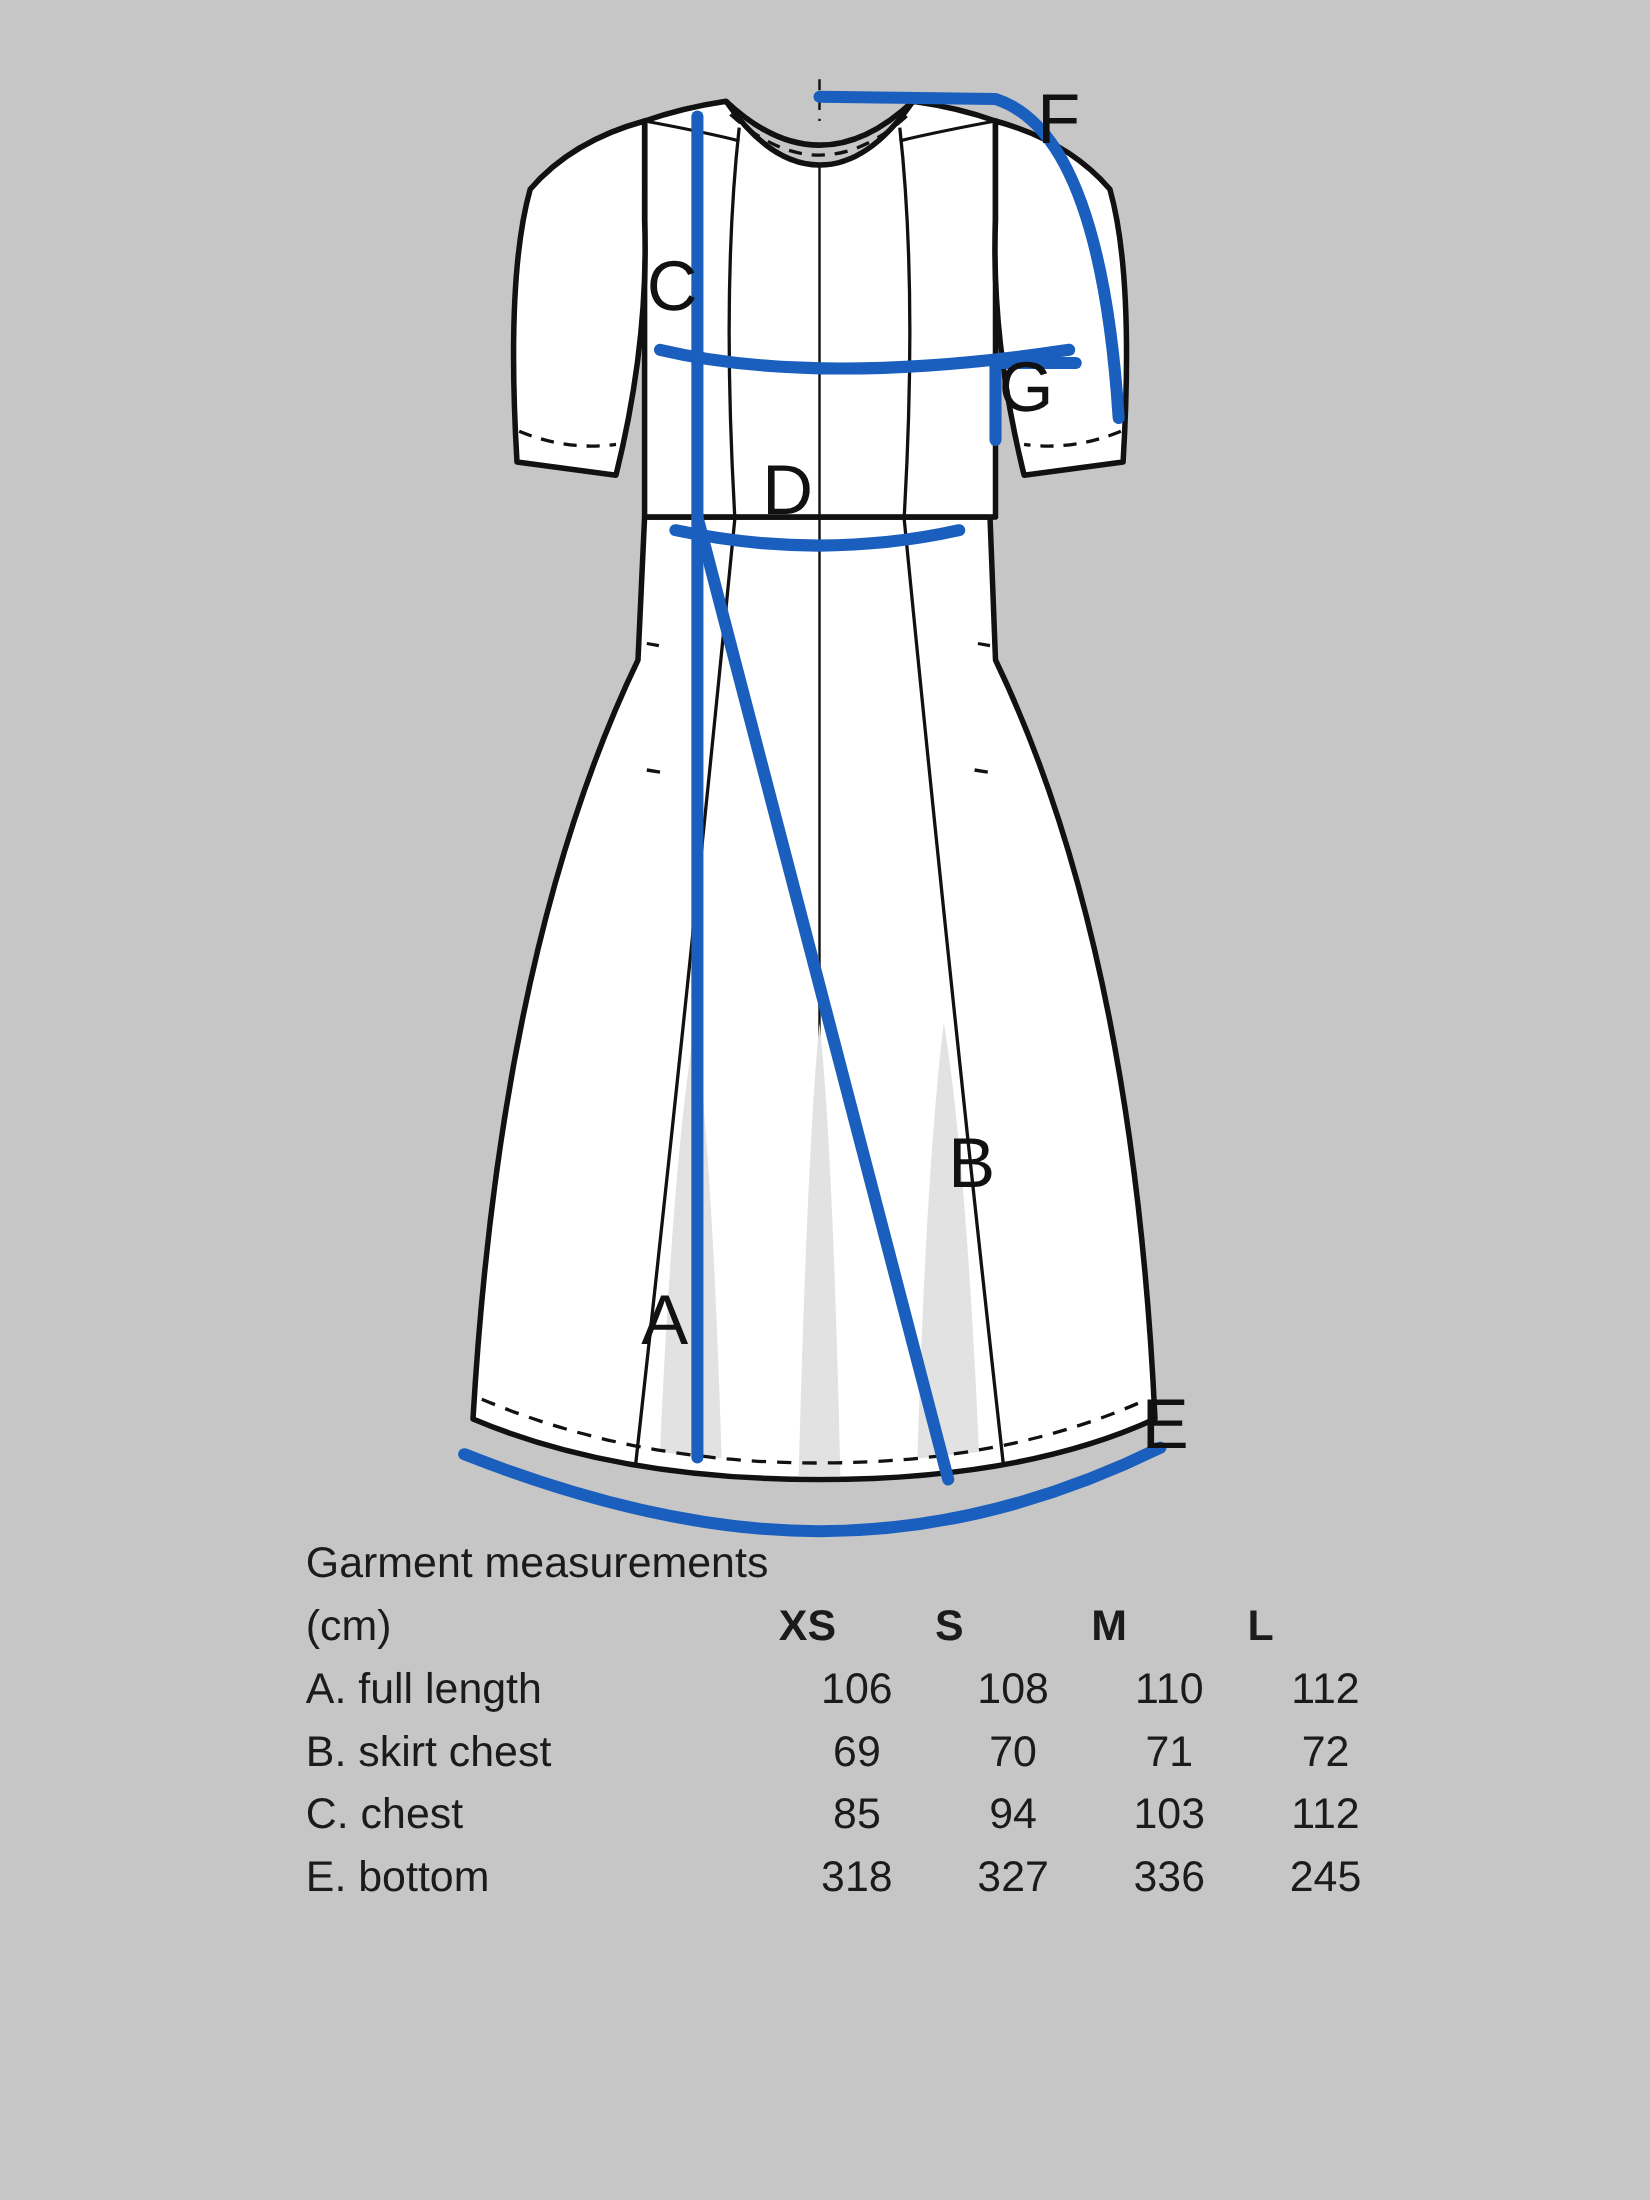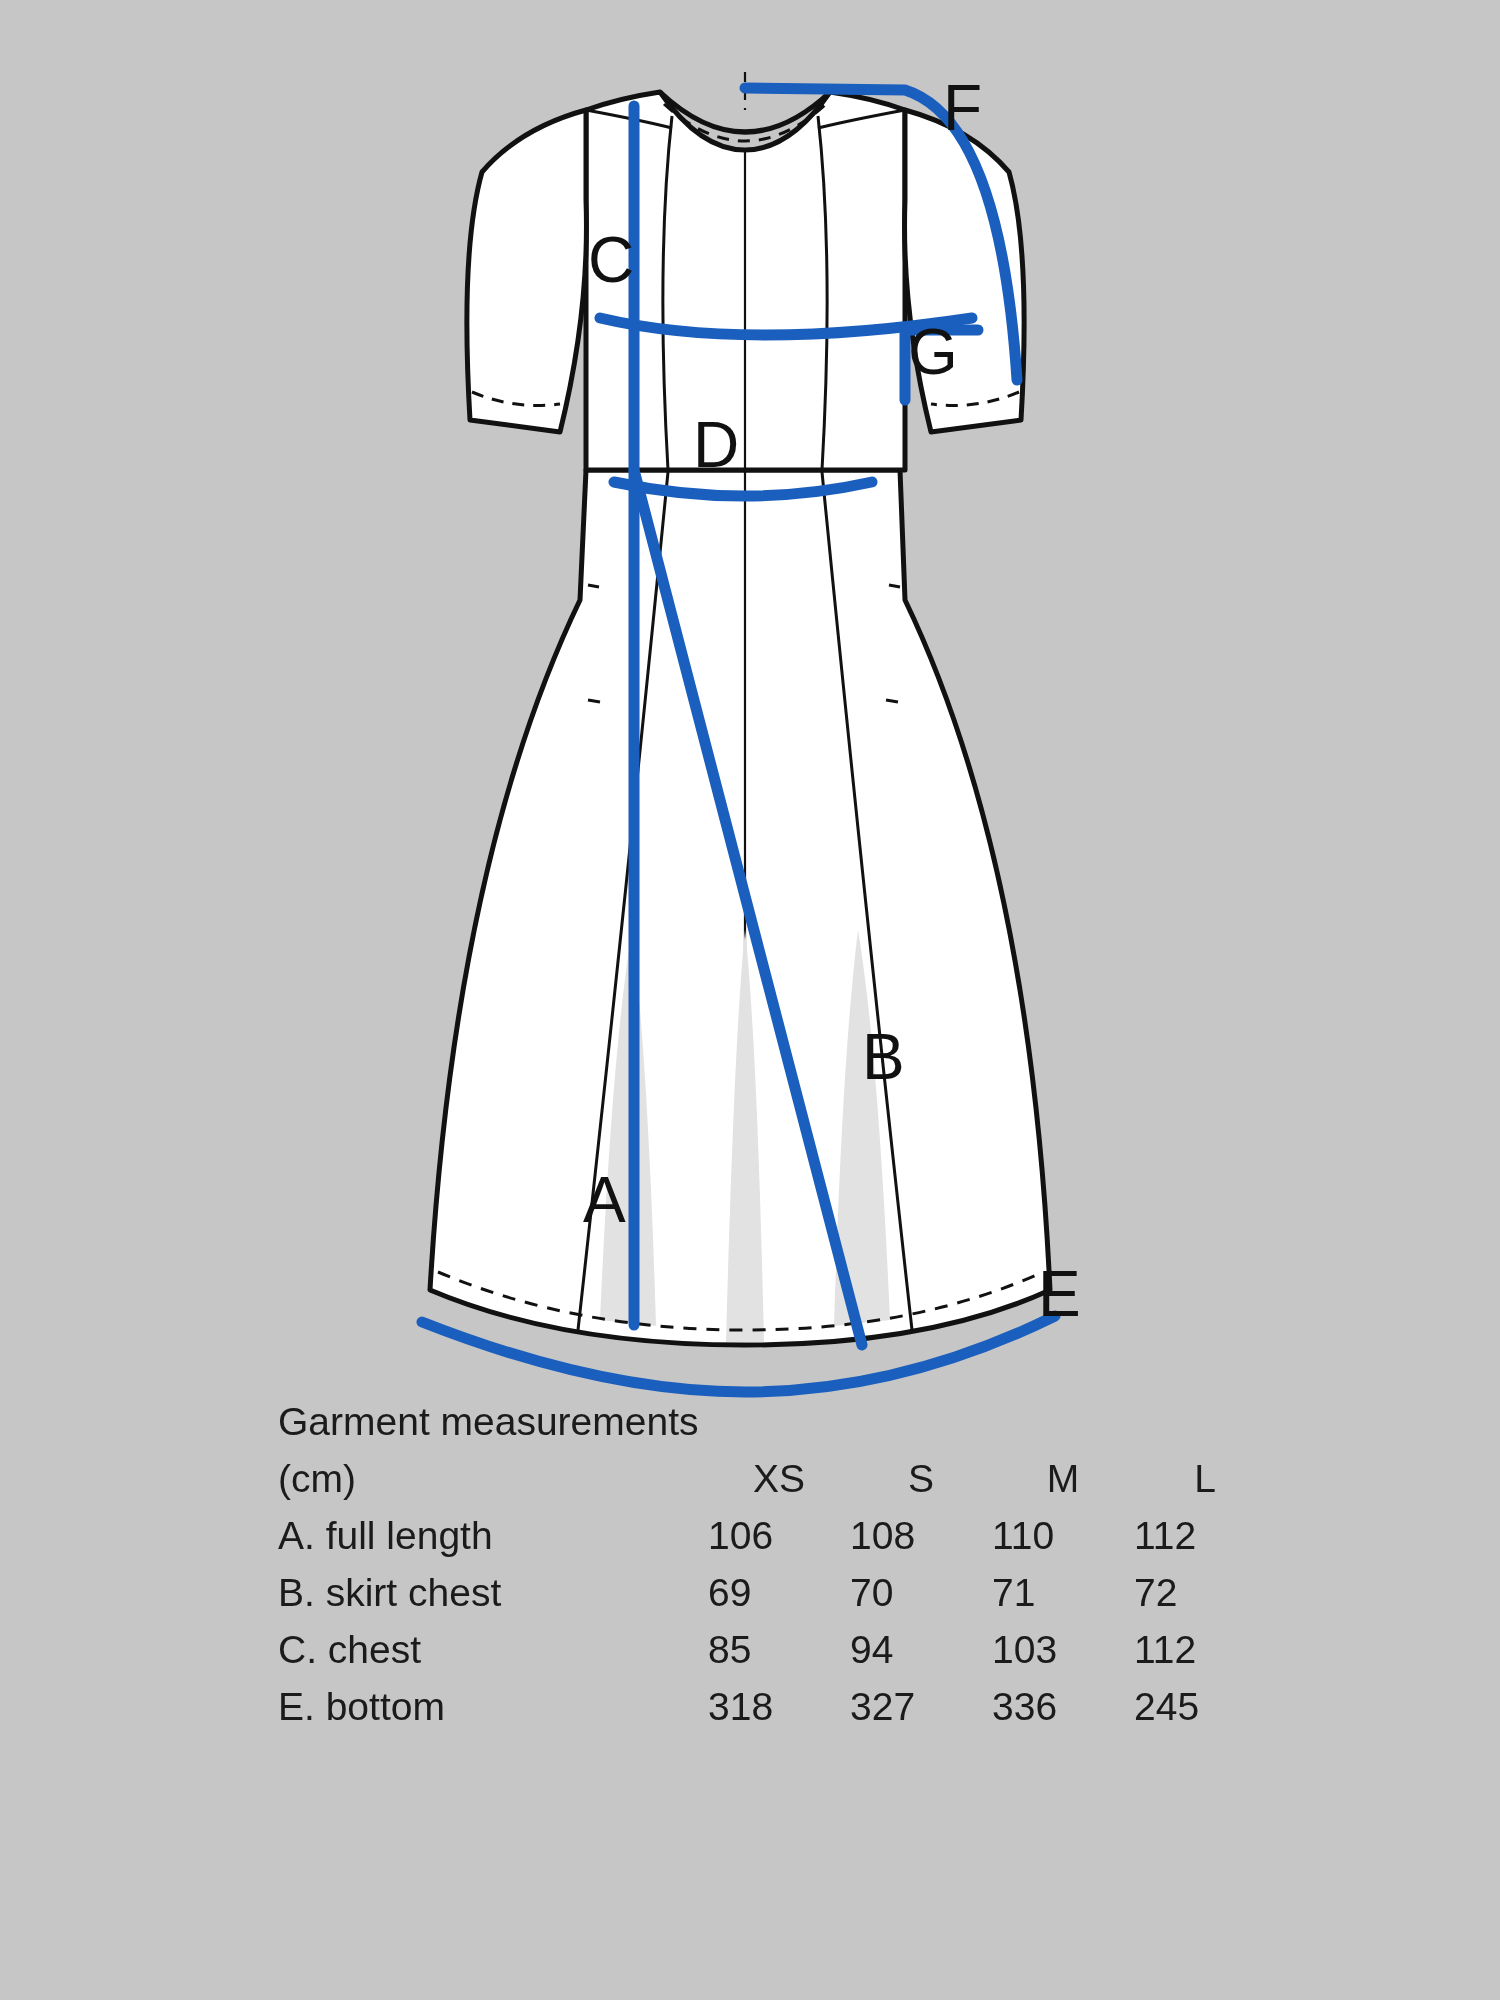--- a/index.html
+++ b/index.html
@@ -52,24 +52,26 @@
     vertical-align: baseline;
     white-space: nowrap;
   }
   td.lbl {
     width: 430px;
     text-align: left;
     padding-right: 10px;
   }
   td.val {
     width: 142px;
+    text-align: center;
   }
   td.sz {
     width: 142px;
-    text-align: center;
+    text-align: left;
+    font-weight: bold;
   }
   td.title {
     padding-bottom: 13px;
   }
   .caption-row td {
     padding-bottom: 16px;
   }
 </style>
 </head>
 <body>

